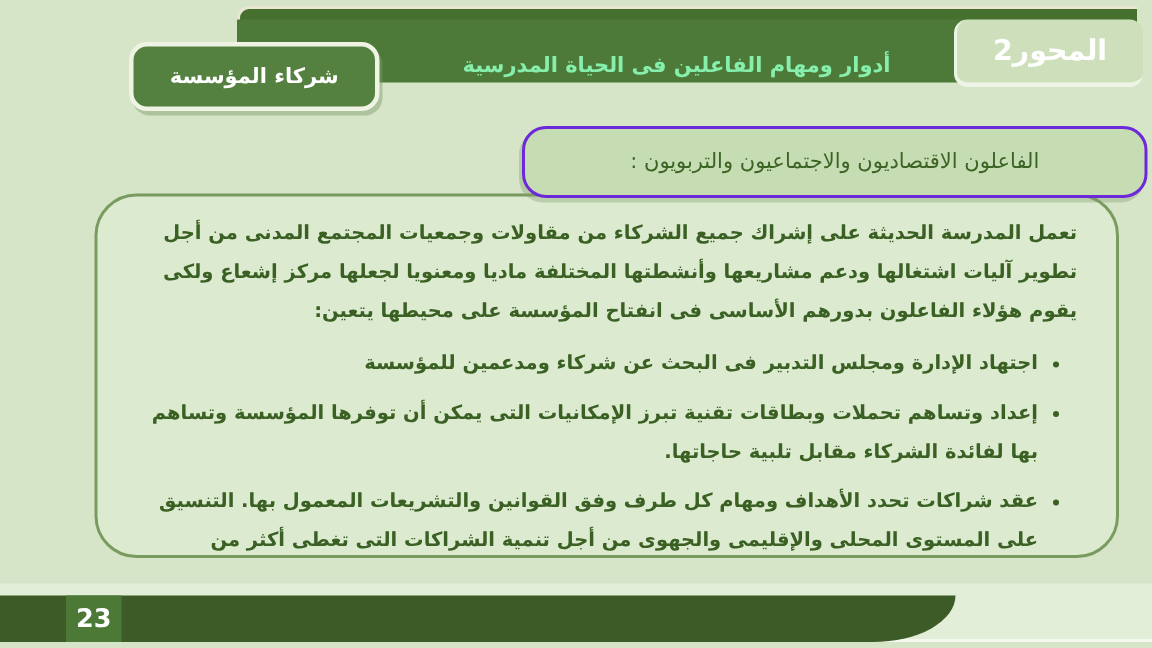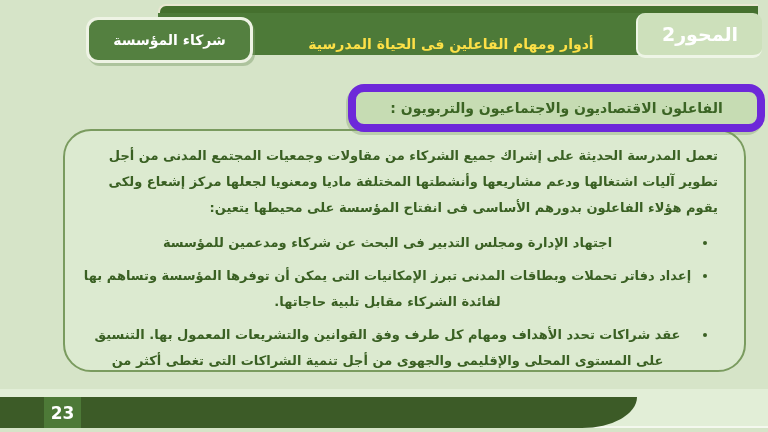--- a/index.html
+++ b/index.html
@@ -13,56 +13,56 @@
     position:absolute;left:158px;top:4px;width:600px;height:11px;
     background:#45702e;border-top:2px solid #e9e7d2;border-left:2px solid #e9e7d2;
     border-top-left-radius:8px;box-sizing:border-box;
   }
   .header-bar{
     position:absolute;left:158px;top:13px;width:502px;height:42px;
     background:#4d7a38;display:flex;align-items:center;justify-content:center;
     padding-left:84px;box-sizing:border-box;
   }
   .header-bar .title{
-    color:#fde047;font-size:14px;font-weight:bold;direction:rtl;white-space:nowrap;margin-top:19px;
+    color:#86efac;font-size:14px;font-weight:bold;direction:rtl;white-space:nowrap;margin-top:19px;
   }
   .axis-tab{
     position:absolute;left:636px;top:13px;width:126px;height:45px;
     background:#cde0bb;border-radius:9px;
     border-bottom:3px solid #eef5e6;border-left:2px solid #eef5e6;box-sizing:border-box;
     display:flex;align-items:center;justify-content:center;
     color:#ffffff;font-size:19px;font-weight:bold;direction:rtl;
   }
   .partner-btn{
-    position:absolute;left:86px;top:17px;width:167px;height:46px;
+    position:absolute;left:86px;top:28px;width:167px;height:46px;
     background:#548040;border:3px solid #eef3e4;border-radius:12px;box-sizing:border-box;
     display:flex;align-items:center;justify-content:center;
     color:#ffffff;font-size:14px;font-weight:bold;direction:rtl;
     box-shadow:2px 3px 0 rgba(125,155,105,.45);
   }
   
   .subheader{
     position:absolute;left:348px;top:84px;width:417px;height:48px;z-index:3;
-    background:#c6dcb3;border:8px solid #6d28d9;border-radius:16px;box-sizing:border-box;
+    background:#c6dcb3;border:2px solid #6d28d9;border-radius:16px;box-sizing:border-box;
     display:flex;align-items:center;justify-content:center;
-    color:#3b6424;font-size:14px;font-weight:bold;direction:rtl;
+    color:#3b6424;font-size:14px;font-weight:normal;direction:rtl;
     box-shadow:-2px 3px 0 rgba(125,155,105,.35);
   }
   
   .content-box{
     position:absolute;left:63px;top:129px;width:683px;height:243px;z-index:2;
     background:#dcead0;border:2px solid #7a9b5f;border-radius:28px;box-sizing:border-box;
     padding:12px 26px 0 18px;
     direction:rtl;text-align:right;
     color:#3a6023;font-size:13px;font-weight:bold;line-height:26px;
     overflow:hidden;
   }
   .content-box p{margin:0;}
   .content-box ul{margin:9px 0 0;padding:0 26px 0 0;}
-  .content-box li{margin-bottom:7px;text-align:center;}
+  .content-box li{margin-bottom:7px;}
   
   .footer-light{
     position:absolute;left:0;top:389px;width:768px;height:39px;
     background:#e2eed7;border-bottom:2px solid #f4f8ee;box-sizing:border-box;
   }
   .footer-bar{
     position:absolute;left:0;top:397px;width:637px;height:31px;
     background:#3c5b27;
     border-radius:0 0 55px 0 / 0 0 31px 0;
   }
@@ -89,21 +89,21 @@
   </div>
 
   <div class="subheader">
     <span>الفاعلون الاقتصاديون والاجتماعيون والتربويون :</span>
   </div>
 
   <div class="content-box">
     <p>تعمل المدرسة الحديثة على إشراك جميع الشركاء من مقاولات وجمعيات المجتمع المدنى من أجل تطوير آليات اشتغالها ودعم مشاريعها وأنشطتها المختلفة ماديا ومعنويا لجعلها مركز إشعاع ولكى يقوم هؤلاء الفاعلون بدورهم الأساسى فى انفتاح المؤسسة على محيطها يتعين:</p>
     <ul>
       <li>اجتهاد الإدارة ومجلس التدبير فى البحث عن شركاء ومدعمين للمؤسسة</li>
-      <li>إعداد دفاتر تحملات وبطاقات المدنى تبرز الإمكانيات التى يمكن أن توفرها المؤسسة وتساهم بها لفائدة الشركاء مقابل تلبية حاجاتها.</li>
+      <li>إعداد وتساهم تحملات وبطاقات تقنية تبرز الإمكانيات التى يمكن أن توفرها المؤسسة وتساهم بها لفائدة الشركاء مقابل تلبية حاجاتها.</li>
       <li>عقد شراكات تحدد الأهداف ومهام كل طرف وفق القوانين والتشريعات المعمول بها. التنسيق على المستوى المحلى والإقليمى والجهوى من أجل تنمية الشراكات التى تغطى أكثر من مؤسسة.</li>
     </ul>
   </div>
 
   <div class="footer-light"></div>
   <div class="footer-bar"></div>
   <div class="page-num">23</div>
 
 </div>
 

